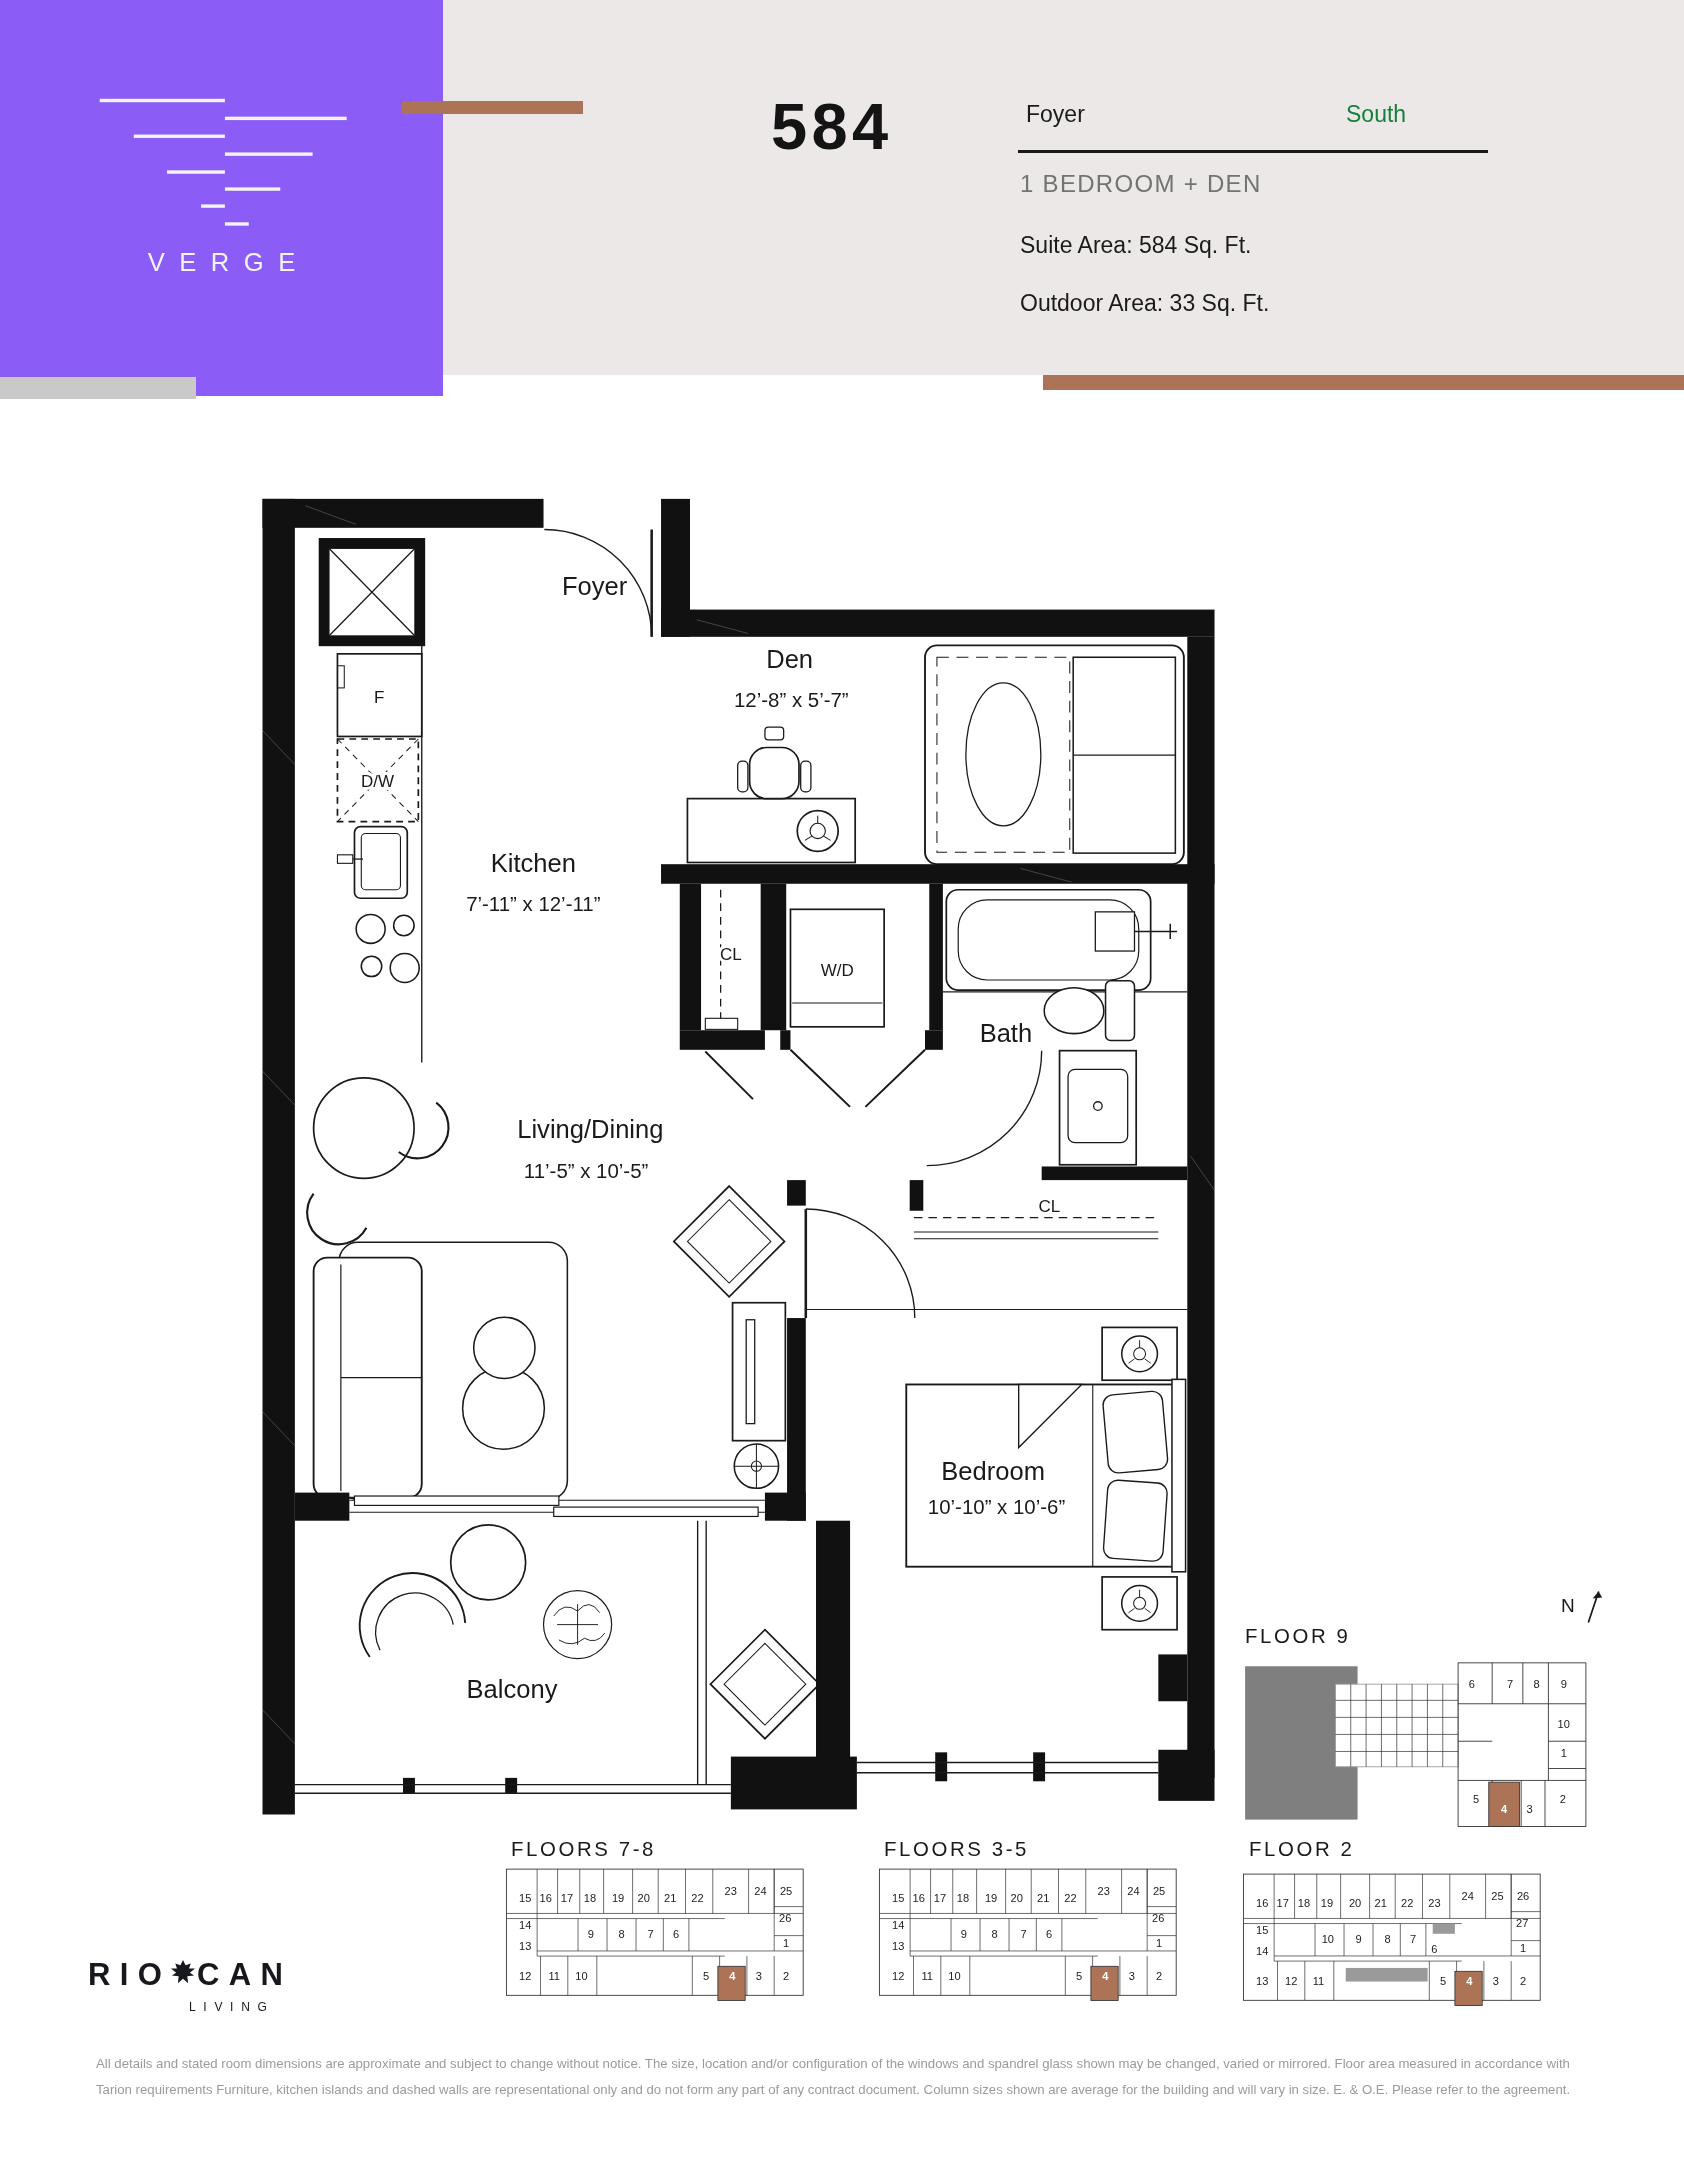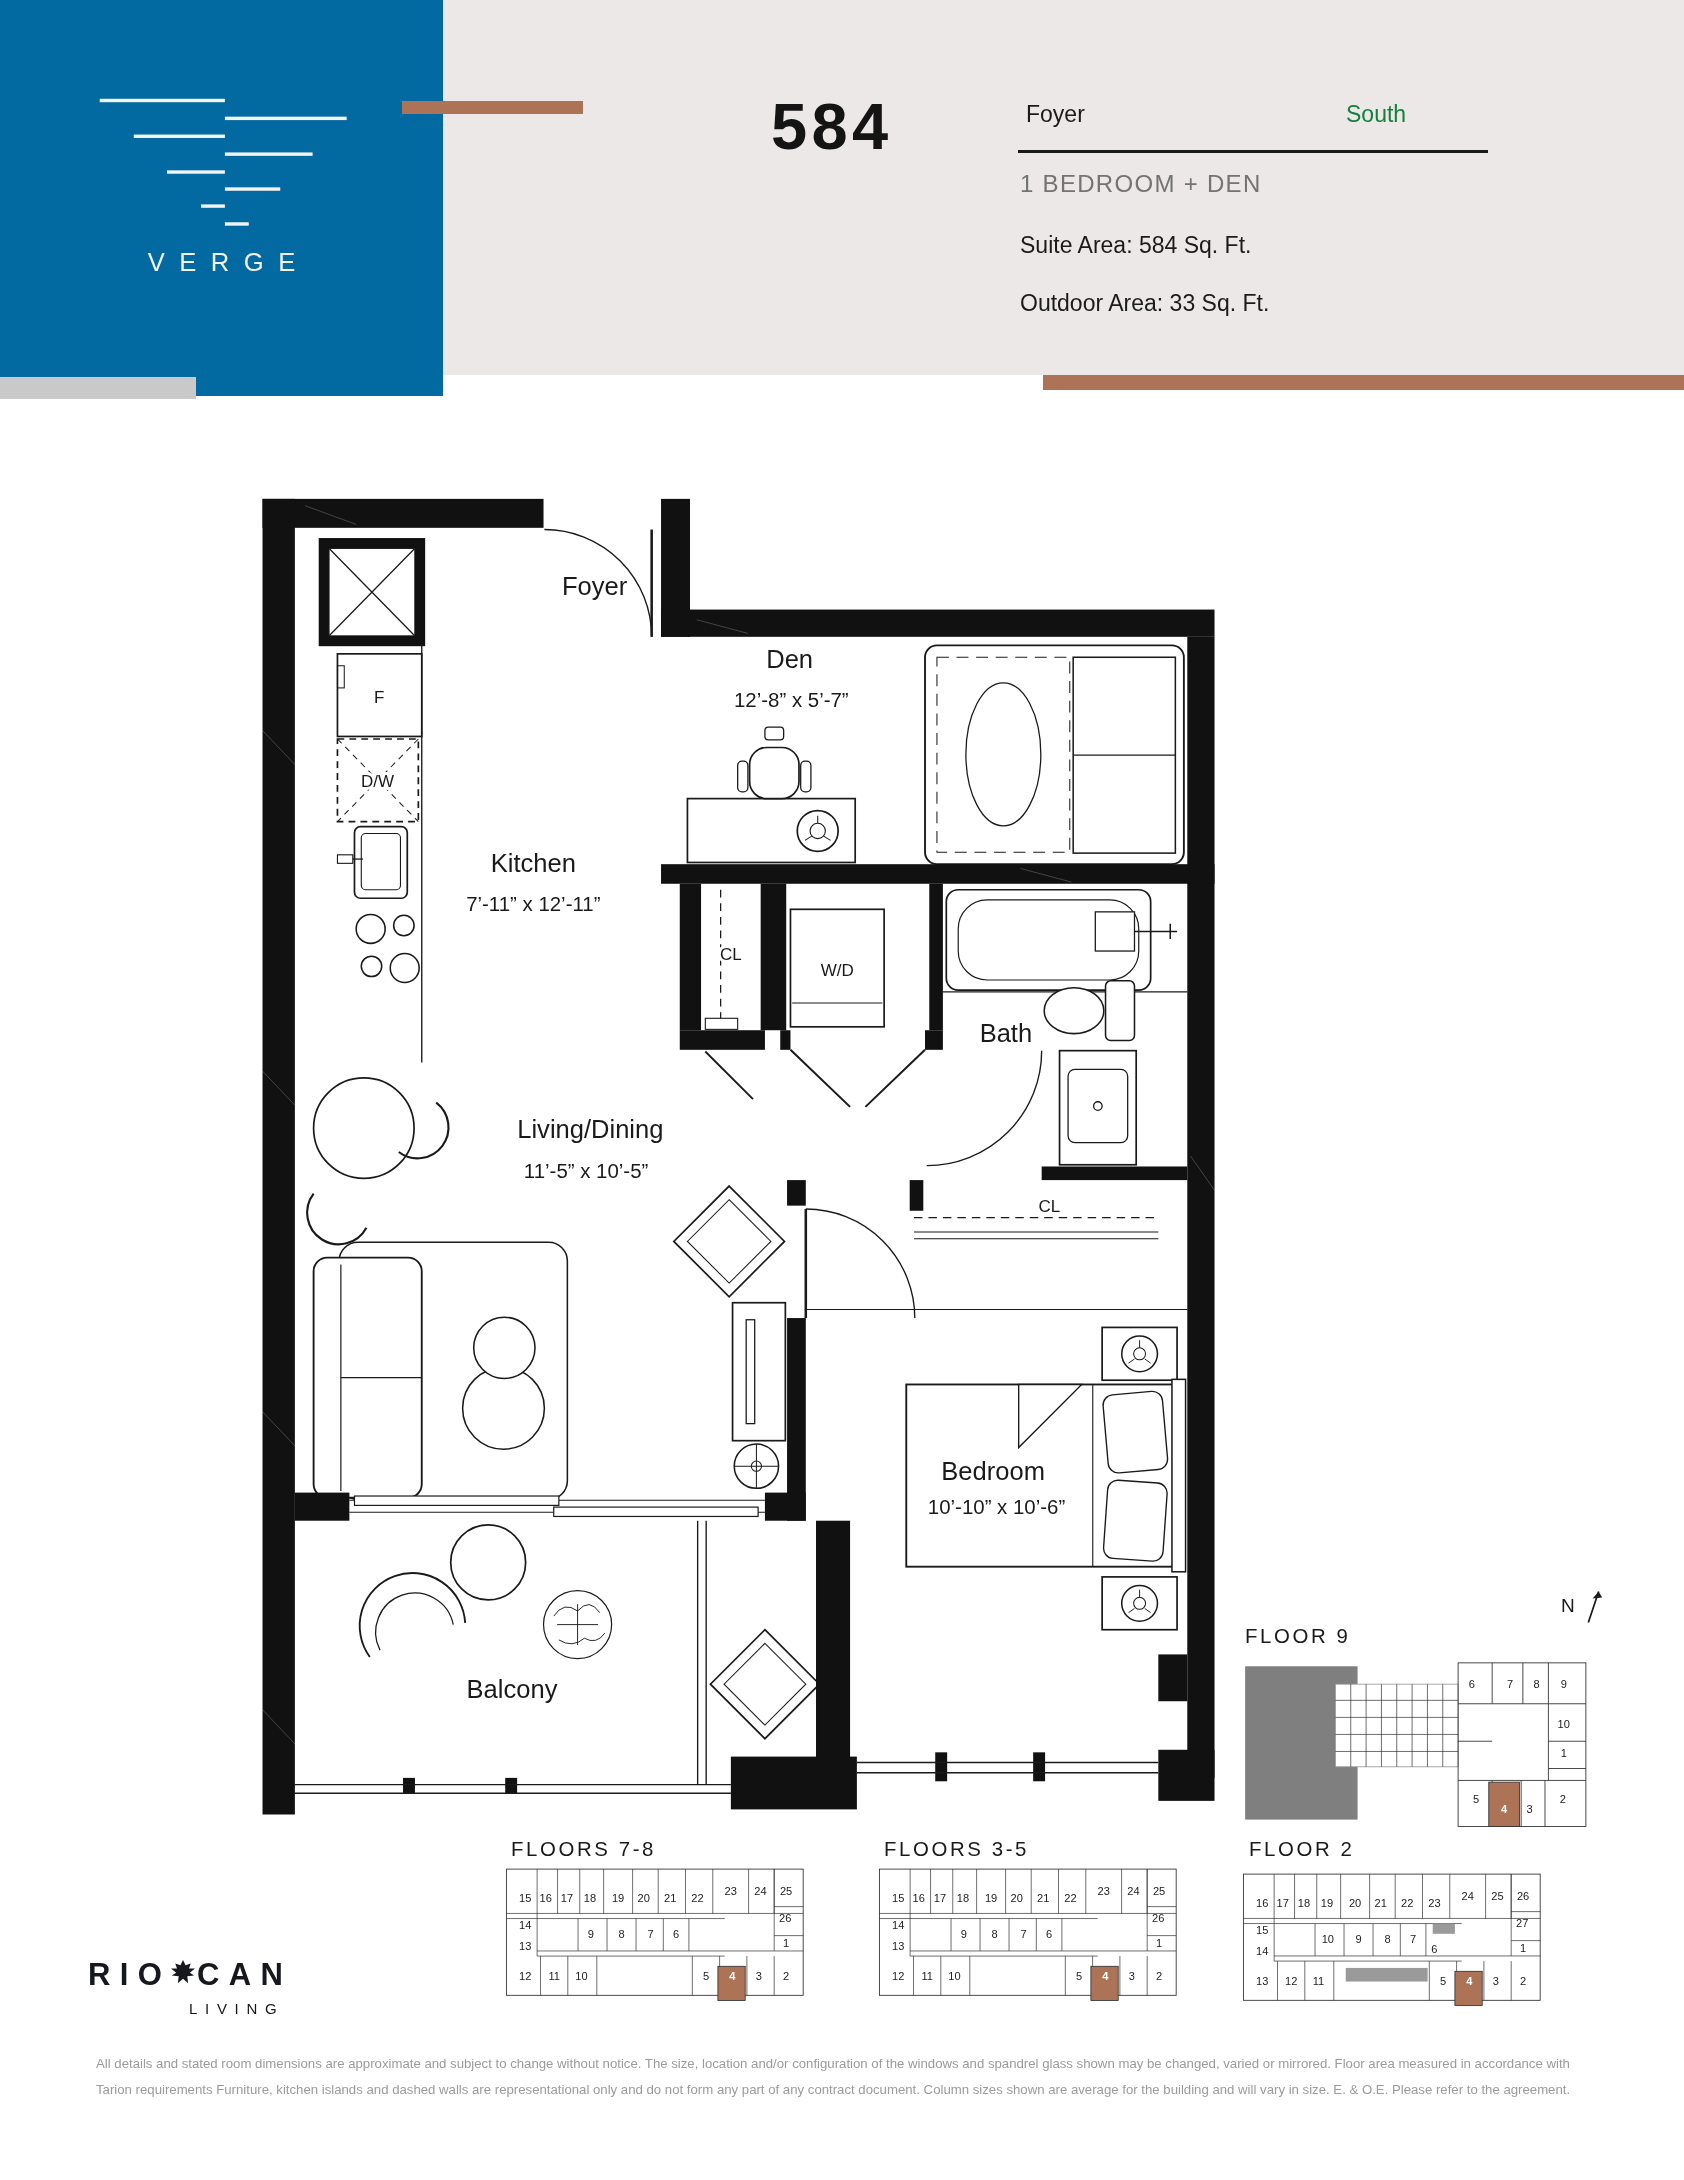--- a/index.html
+++ b/index.html
@@ -31,30 +31,30 @@
   .kptitle{font-size:20.4px;letter-spacing:2.6px;color:#1a1a1a;}
   .kpnum{font-size:13px;fill:#222;text-anchor:middle;}
   .kpnum.hl{fill:#fff;font-weight:bold;}
   .kline{stroke:#2b2b2b;stroke-width:1;fill:none;}
   .klineT{stroke:#2b2b2b;stroke-width:0.8;fill:none;}
   .north{font-size:19px;color:#1a1a1a;}
   
   .riocan{left:88px;top:1957px;display:flex;align-items:center;font-weight:700;
           font-size:31px;letter-spacing:9.4px;color:#16181d;}
   .riocan .leaf{margin:0 1.7px 5.1px 0;}
-  .living{left:189px;top:2000px;font-size:15px;letter-spacing:7.7px;color:#16181d;}
+  .living{left:189px;top:2000px;font-size:12px;letter-spacing:7.7px;color:#16181d;}
   .disc{left:96px;top:0;width:1550px;font-size:13.2px;color:#9b9b9b;white-space:nowrap;}
 </style>
 </head>
 <body>
 
 <div class="page">
 
   <div class="abs beige" style="background: rgb(236, 232, 231);"></div>
-  <div class="abs navy" style="background: #0369a1;">
+  <div class="abs navy" style="background: #8b5cf6;">
     <svg class="abs" style="left:0;top:0" width="443" height="396" viewBox="0 0 520 465">
       <g fill="#f4f4f4">
         <rect x="117" y="116" width="147" height="4"></rect>
         <rect x="264" y="137" width="143" height="4"></rect>
         <rect x="157" y="158" width="107" height="4"></rect>
         <rect x="264" y="179" width="103" height="4"></rect>
         <rect x="196" y="200" width="68" height="4"></rect>
         <rect x="264" y="220" width="65" height="4"></rect>
         <rect x="236" y="240" width="28" height="4"></rect>
         <rect x="264" y="261" width="28" height="4"></rect>

